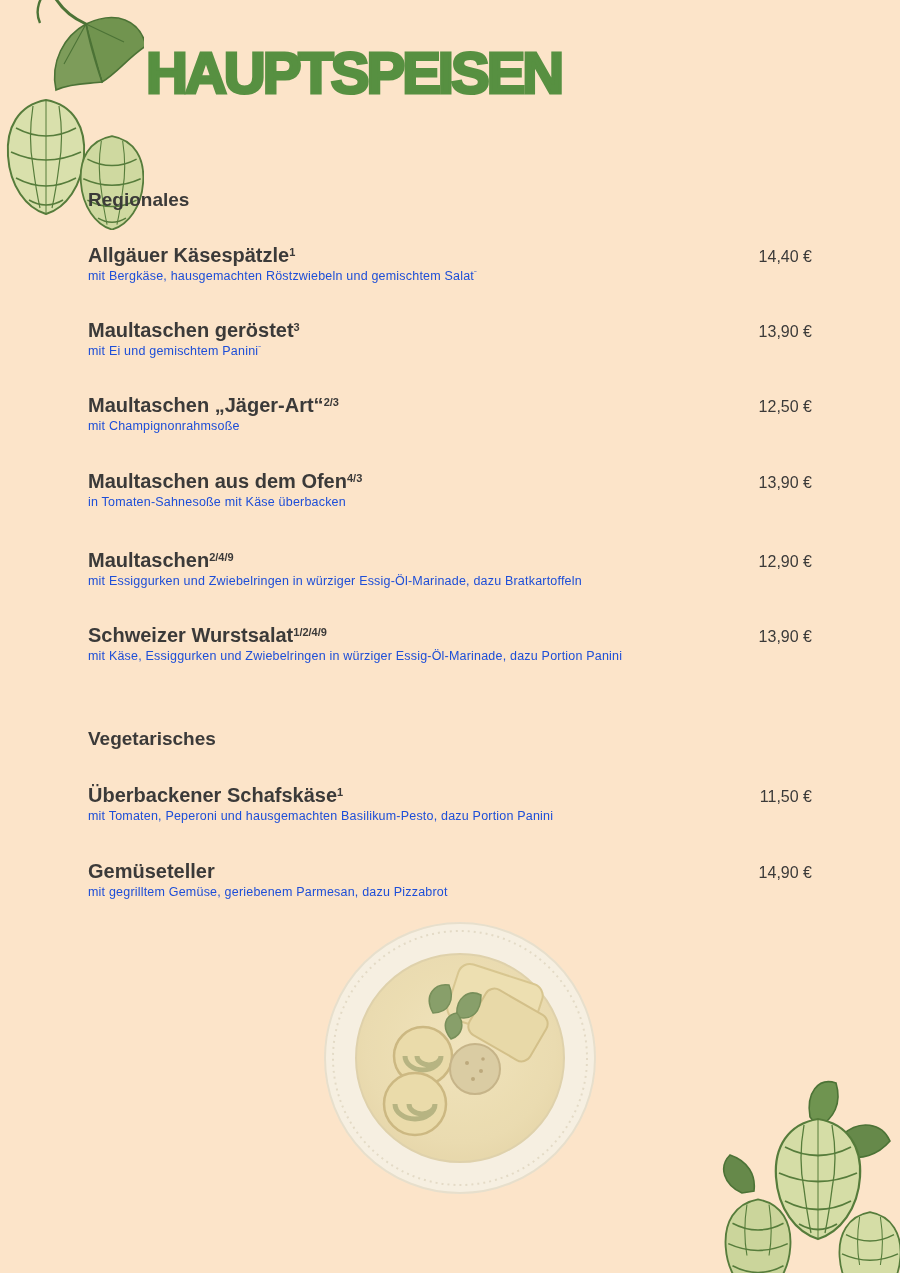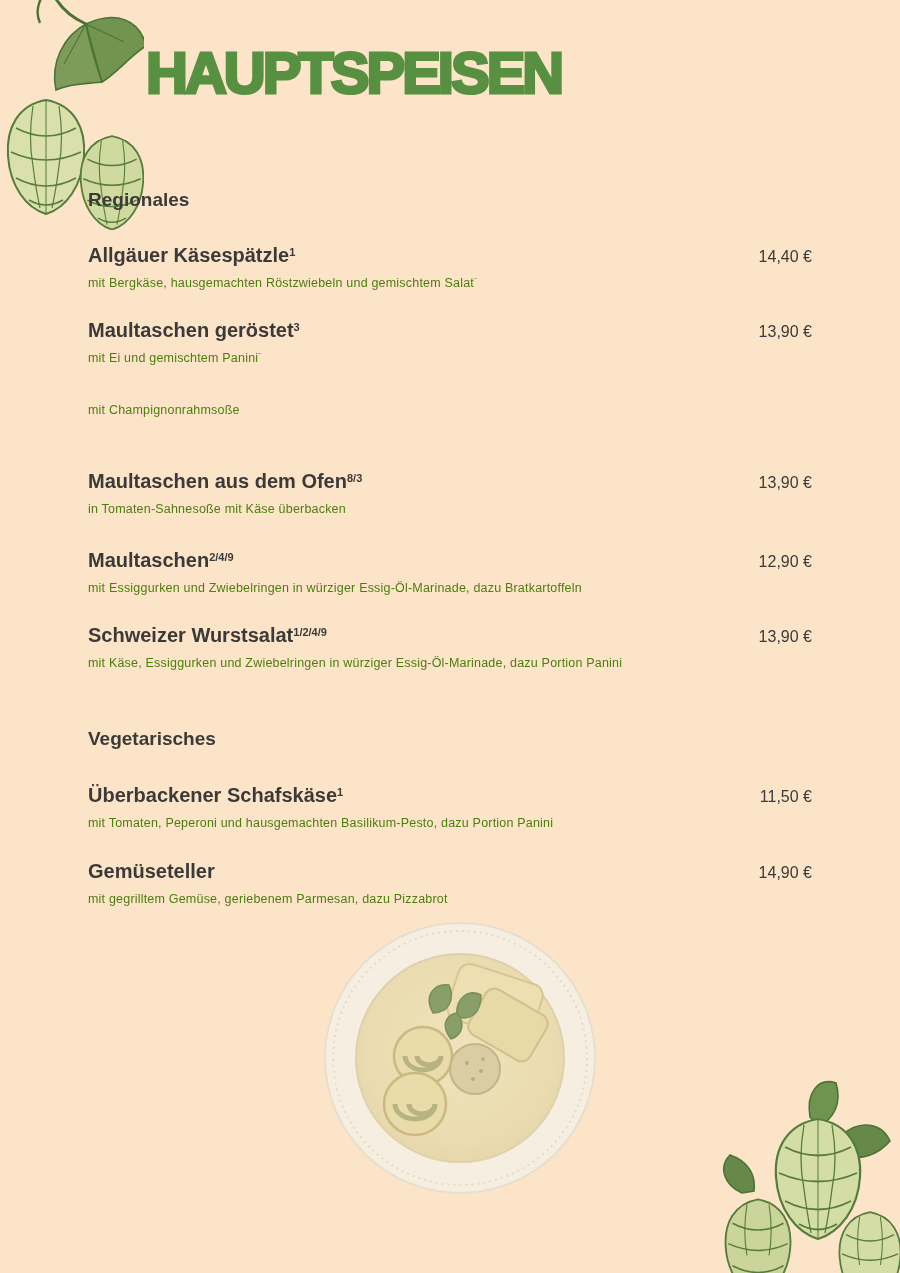--- a/index.html
+++ b/index.html
@@ -27,21 +27,21 @@
   .content{position:absolute;left:88px;width:724px;top:0;}
   .section-heading{
     position:absolute;left:0;
     font-size:19px;font-weight:bold;color:#3b3a39;margin:0;line-height:1.1;
   }
   .menu-item{position:absolute;left:0;width:724px;}
   .item-row{display:flex;justify-content:space-between;align-items:baseline;text-align:center;}
   .item-name{font-size:20px;font-weight:bold;color:#3b3a39;line-height:1.15;}
   .item-name sup{font-size:11px;font-weight:bold;vertical-align:6px;letter-spacing:0;}
   .item-price{font-size:16px;font-weight:normal;color:#3b3a39;white-space:nowrap;}
-  .item-desc{font-size:12.5px;color:#4d7c0f;margin-top:9px;letter-spacing:.2px;line-height:1.25;}
+  .item-desc{font-size:12.5px;color:#1d4ed8;margin-top:2px;letter-spacing:.2px;line-height:1.25;}
   .item-desc sup{font-size:8px;vertical-align:4px;}
 
   
   #sec1-heading{top:190px;}
   #item1{top:244px;} #item2{top:319px;} #item3{top:394px;}
   #item4{top:470px;} #item5{top:549px;} #item6{top:624px;}
   #sec2-heading{top:729px;}
   #item7{top:784px;} #item8{top:860px;}
 
   
@@ -99,26 +99,30 @@
 
     <div class="menu-item" id="item2">
       <div class="item-row">
         <span class="item-name"><span>Maultaschen geröstet</span><sup>3</sup></span>
         <span class="item-price">13,90 €</span>
       </div>
       <div class="item-desc"><span>mit Ei und gemischtem Panini</span><sup>˜</sup></div>
     </div>
 
     <div class="menu-item" id="item3">
+      <div class="item-row">
+        <span class="item-name"><span>Maultaschen „Jäger-Art“</span><sup>2/3</sup></span>
+        <span class="item-price">12,50 €</span>
+      </div>
       <div class="item-desc"><span>mit Champignonrahmsoße</span><sup></sup></div>
     </div>
 
     <div class="menu-item" id="item4">
       <div class="item-row">
-        <span class="item-name"><span>Maultaschen aus dem Ofen</span><sup>8/3</sup></span>
+        <span class="item-name"><span>Maultaschen aus dem Ofen</span><sup>4/3</sup></span>
         <span class="item-price">13,90 €</span>
       </div>
       <div class="item-desc"><span>in Tomaten-Sahnesoße mit Käse überbacken</span><sup></sup></div>
     </div>
 
     <div class="menu-item" id="item5">
       <div class="item-row">
         <span class="item-name"><span>Maultaschen</span><sup>2/4/9</sup></span>
         <span class="item-price">12,90 €</span>
       </div>

